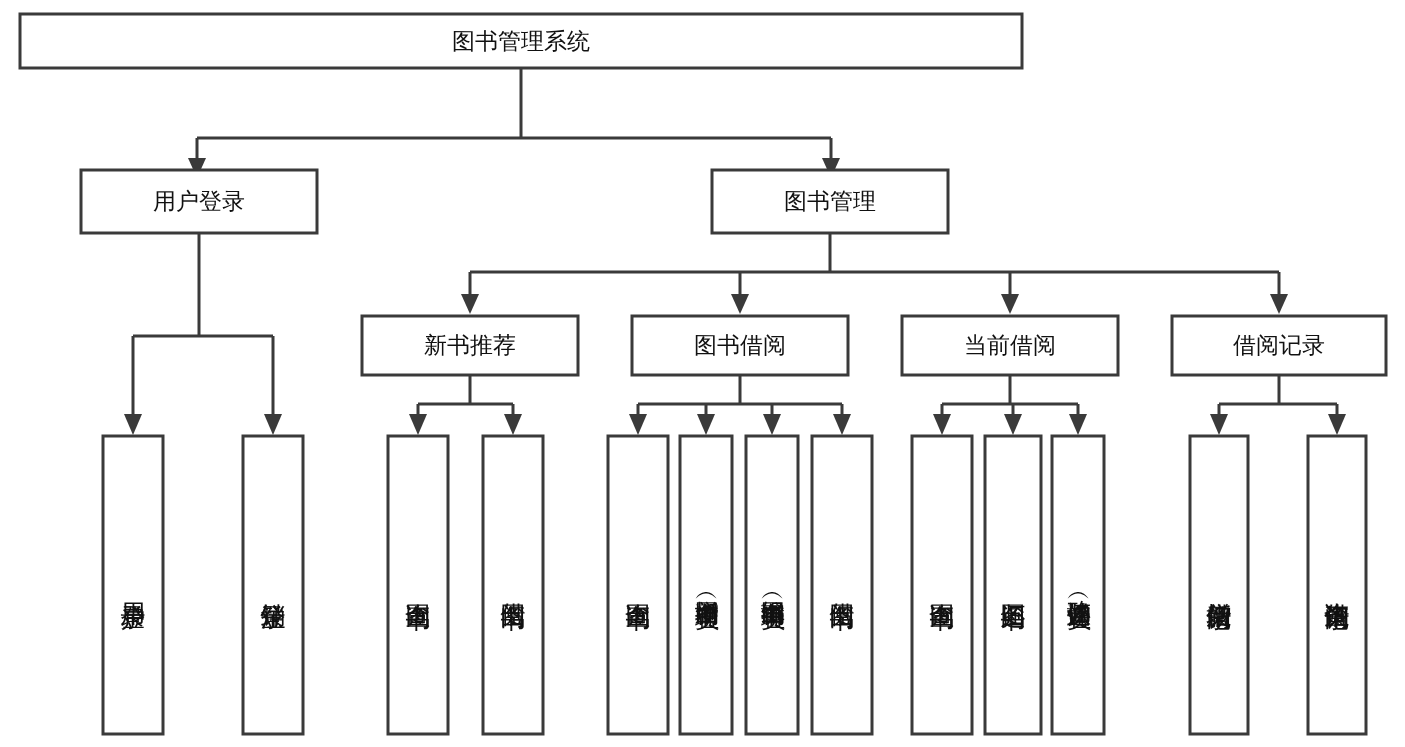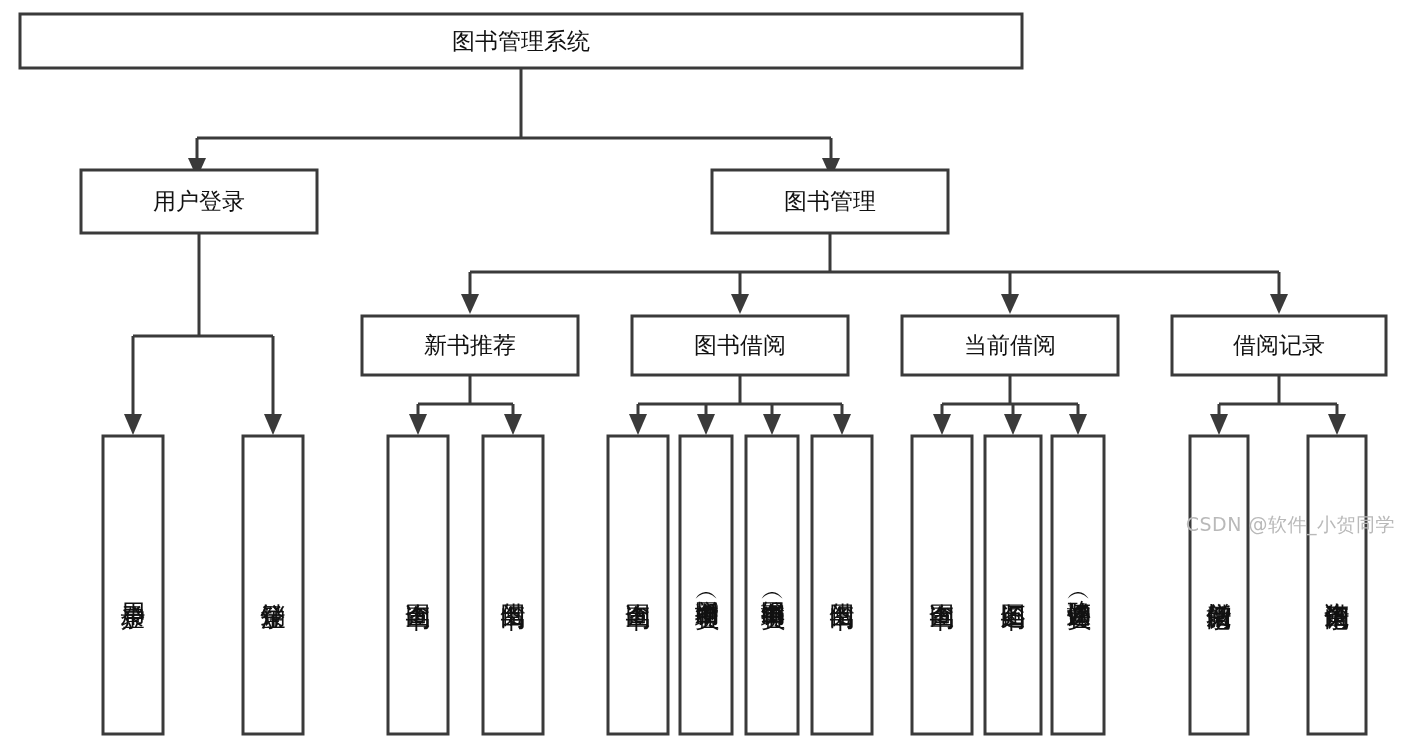--- a/index.html
+++ b/index.html
@@ -175,14 +175,13 @@
   <div class="leaf-label-wrap" style="left:608px; top:436px; width:60px; height:298px;">查询图书</div>
   <div class="leaf-label-wrap" style="left:680px; top:436px; width:52px; height:298px; font-size:24px;">新增图书（管理员）</div>
   <div class="leaf-label-wrap" style="left:746px; top:436px; width:52px; height:298px; font-size:24px;">编辑图书（管理员）</div>
   <div class="leaf-label-wrap" style="left:812px; top:436px; width:60px; height:298px;">借阅图书</div>
   <div class="leaf-label-wrap" style="left:912px; top:436px; width:60px; height:298px;">查询图书</div>
   <div class="leaf-label-wrap" style="left:985px; top:436px; width:56px; height:298px;">归还图书</div>
   <div class="leaf-label-wrap" style="left:1052px; top:436px; width:52px; height:298px; font-size:24px;">确认归还（管理员）</div>
   <div class="leaf-label-wrap" style="left:1190px; top:436px; width:58px; height:298px;">新增借阅记录</div>
   <div class="leaf-label-wrap" style="left:1308px; top:436px; width:58px; height:298px;">查询借阅记录</div>
 
-  <div class="watermark">CSDN @软件_小贺同学</div>
 </div>
 
 </body></html>

